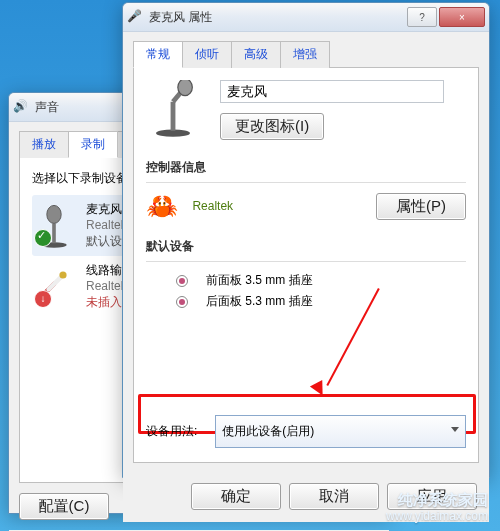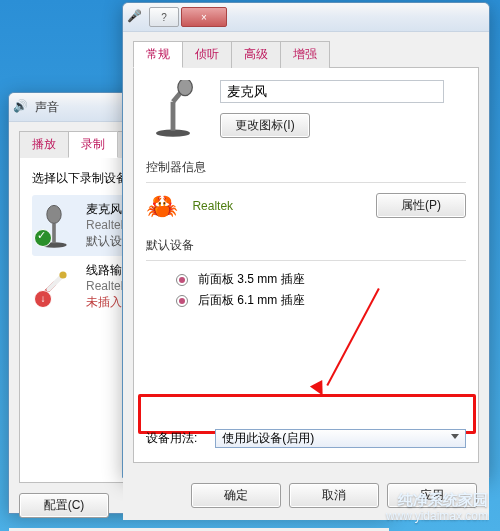--- a/index.html
+++ b/index.html
@@ -5,44 +5,44 @@
 body{margin:0;font-family:"Microsoft YaHei","Segoe UI",Tahoma,sans-serif;font-size:12px;background:linear-gradient(180deg,#2b8fd6 0%,#4cb1e8 100%);width:500px;height:531px;overflow:hidden;position:relative}
 .win{position:absolute;background:#f0f0f0;border:1px solid #5a8fba;border-radius:6px 6px 0 0;box-shadow:0 4px 20px rgba(0,0,0,.3)}
 .titlebar{height:28px;background:linear-gradient(180deg,#f8f8f8 0%,#e4ebf4 50%,#d8e3f0 100%);border-bottom:1px solid #c8d4e2;display:flex;align-items:center;padding:0 4px;border-radius:6px 6px 0 0}
 .titlebar .ico{width:16px;height:16px;margin-right:6px}
 .titlebar .ttl{flex:1;color:#333}
 .wbtn{display:flex;gap:2px}
 .wbtn span{width:28px;height:18px;border:1px solid #a7abb0;border-radius:2px;background:linear-gradient(180deg,#fcfcfc,#dfe4ea);display:flex;align-items:center;justify-content:center;font-size:10px;color:#555}
 .wbtn .close{width:44px;background:linear-gradient(180deg,#e9a2a2,#c85858);border-color:#a94444;color:#fff}
 .body{padding:8px 10px 10px}
 .tabs{display:flex;border-bottom:1px solid #bfbfbf;margin-bottom:0}
-.tab{padding:4px 12px;border:1px solid #bfbfbf;border-bottom:none;background:#ececec;margin-right:-1px;position:relative;top:1px;color:#be185d}
+.tab{padding:4px 12px;border:1px solid #bfbfbf;border-bottom:none;background:#ececec;margin-right:-1px;position:relative;top:1px;color:#1d4ed8}
 .tab.active{background:#fff;border-bottom:1px solid #fff;z-index:1}
 .panel{background:#fff;border:1px solid #bfbfbf;border-top:none;padding:12px}
-.btn{background:linear-gradient(180deg,#fdfdfd,#e4e4e4);border:1px solid #9d9d9d;border-radius:3px;padding:3px 14px;font-size:12px;color:#222;display:inline-block;min-width:60px;text-align:center;box-shadow:0 0 0 1px #fff inset}
+.btn{background:linear-gradient(180deg,#fdfdfd,#e4e4e4);border:1px solid #9d9d9d;border-radius:3px;padding:3px 14px;font-size:15px;color:#222;display:inline-block;min-width:60px;text-align:center;box-shadow:0 0 0 1px #fff inset}
 .input{border:1px solid #c2c8cf;padding:3px 6px;background:#fff}
-.group-label{color:#333;margin:10px 0 6px;font-weight:400}
+.group-label{color:#333;margin:10px 0 6px;font-weight:700}
 .sep{border-top:1px solid #ddd;margin:6px 0 10px}
 .dev-list{margin:8px 0}
 .dev-item{display:flex;align-items:center;gap:10px;padding:6px 4px;border-radius:3px}
 .dev-item.sel{background:#e8f0fa}
 .dev-ico{width:40px;height:40px;position:relative;flex:0 0 40px}
 .dev-txt{line-height:1.35}
 .dev-txt .n{color:#000}
 .dev-txt .d{color:#777}
 .dev-txt .s{color:#555}
 .dev-txt .warn{color:#c04040}
 .crab{color:#2a5fb0;font-size:26px;line-height:1}
-.jack{display:flex;align-items:center;gap:10px;margin:4px 0 4px 30px}
+.jack{display:flex;align-items:center;gap:18px;margin:4px 0 4px 30px}
 .bullet{width:10px;height:10px;border:1px solid #888;border-radius:50%;display:inline-block;position:relative}
 .bullet.filled::after{content:"";position:absolute;inset:2px;border-radius:50%;background:#c0507a}
 .redbox{position:absolute;border:3px solid #e11;border-radius:2px}
 .arrow-line{position:absolute;width:2px;background:#e11;transform-origin:top left}
 .arrow-head{position:absolute;width:0;height:0;border:7px solid transparent;border-top:14px solid #e11}
-.dropdown{border:1px solid #8aa8cc;background:linear-gradient(180deg,#fefefe,#e8eef8);padding:0 6px;display:flex;align-items:flex-start;justify-content:space-between}
+.dropdown{border:1px solid #8aa8cc;background:linear-gradient(180deg,#fefefe,#e8eef8);padding:7px 6px;display:flex;align-items:flex-start;justify-content:space-between}
 .dropdown .tri{width:0;height:0;border:4px solid transparent;border-top:5px solid #555;margin-top:4px}
 .watermark{position:absolute;right:12px;bottom:6px;color:#e8f4ff;text-align:right;line-height:1.3;font-size:12px;text-shadow:0 1px 2px rgba(0,0,0,.3)}
 .watermark .big{font-size:15px;font-weight:bold}
 .mic-svg{width:36px;height:44px}
 .cable-ico{width:36px;height:36px}
 .footer-btns{display:flex;justify-content:flex-end;gap:8px;padding:10px 12px 12px;background:#f0f0f0}
 .check{position:absolute;bottom:-2px;left:-2px;width:16px;height:16px;background:#2a8f2a;border-radius:50%;border:1px solid #fff}
 .check::after{content:"✓";color:#fff;font-size:11px;position:absolute;left:2px;top:-1px}
 .xmark{position:absolute;bottom:-2px;left:-2px;width:16px;height:16px;background:#d44;border-radius:50%;border:1px solid #fff;display:flex;align-items:center;justify-content:center}
 .xmark::after{content:"↓";color:#fff;font-size:10px;font-weight:bold}
@@ -108,20 +108,21 @@
   <div class="footer-btns">
     
     
     
   </div>
 </div>
 
 <div class="win" style="left:122px;top:2px;width:366px;height:474px">
   <div class="titlebar">
     <span class="ico">🎤</span>
+    <span class="ttl">麦克风 属性</span>
     <div class="wbtn">
       <span>?</span>
       <span class="close">×</span>
     </div>
   </div>
   <div class="body">
     <div class="tabs">
       <span class="tab active">常规</span>
       <span class="tab">侦听</span>
       <span class="tab">高级</span>
@@ -154,21 +155,21 @@
       </div>
 
       <div class="group-label" style="margin-top:18px">默认设备</div>
       <div class="sep"></div>
       <div class="jack">
         <span class="bullet filled"></span>
         <span>前面板 3.5 mm 插座</span>
       </div>
       <div class="jack">
         <span class="bullet filled"></span>
-        <span>后面板 6.1 mm 插座</span>
+        <span>后面板 5.3 mm 插座</span>
       </div>
 
       <div class="redbox" style="left:4px;top:326px;width:332px;height:34px"></div>
 
       <div style="position:absolute;left:12px;bottom:14px;display:flex;align-items:center;gap:18px;width:320px">
         <span>设备用法:</span>
         <div class="dropdown" style="flex:1">
           <span>使用此设备(启用)</span>
           <span class="tri"></span>
         </div>

